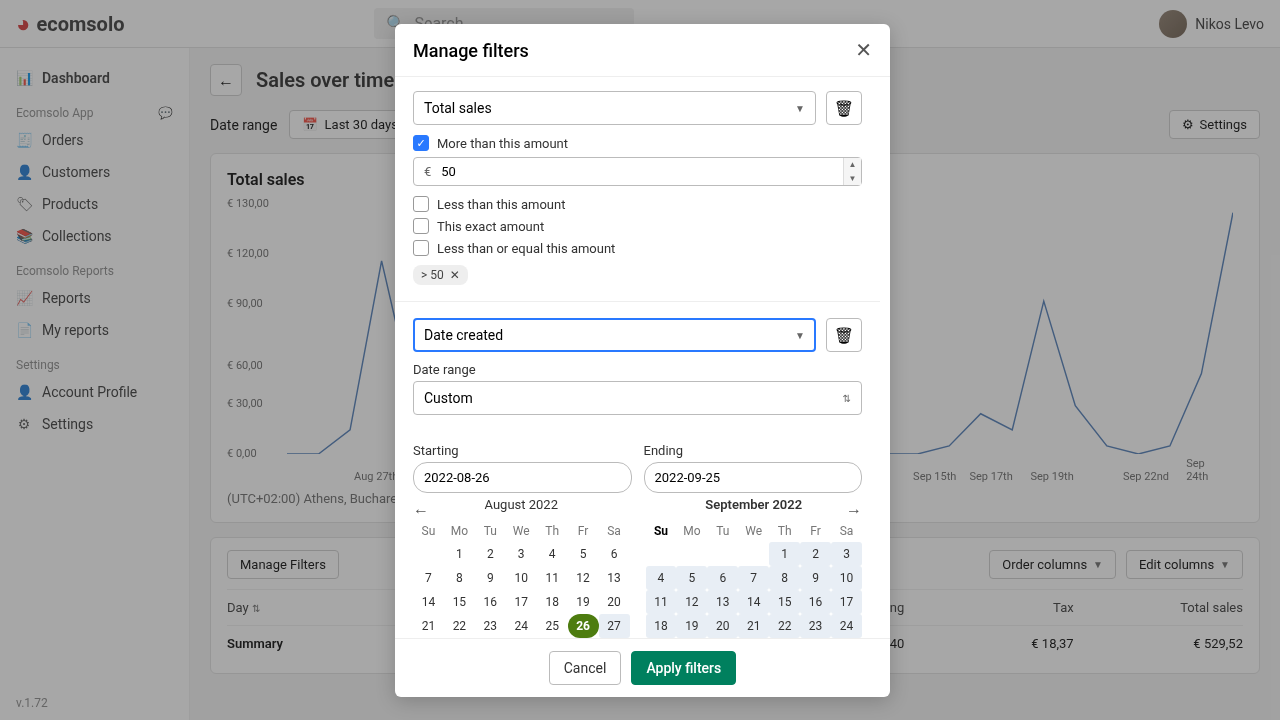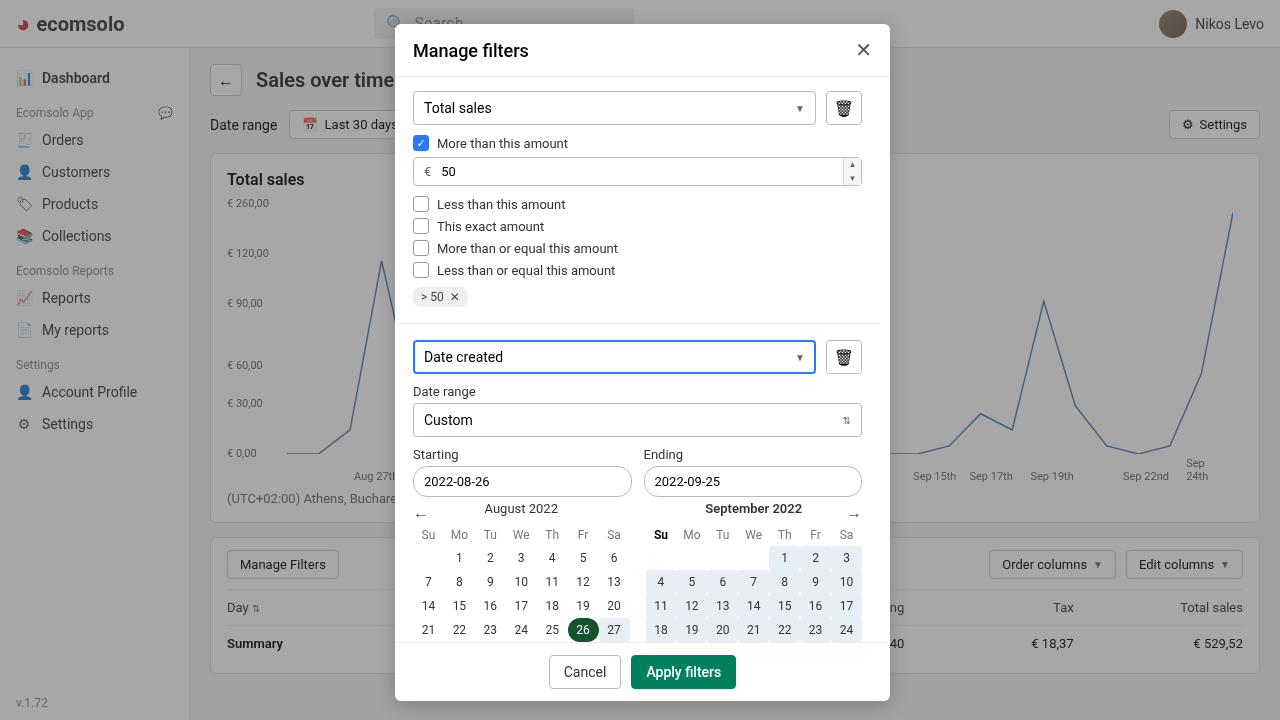--- a/index.html
+++ b/index.html
@@ -84,21 +84,21 @@
 .cal-wrap { display: flex; gap: 16px; align-items: flex-start; position: relative; }
 .cal-nav { position: absolute; top: 2px; font-size: 16px; color: #555; cursor: pointer; }
 .cal-nav.left { left: 0; } .cal-nav.right { right: 0; }
 .cal { flex: 1; }
 .cal-title { text-align: center; font-size: 13px; color: #333; margin-bottom: 8px; }
 .cal-grid { display: grid; grid-template-columns: repeat(7, 1fr); font-size: 12px; text-align: center; }
 .cal-dow { color: #777; padding: 4px 0; }
 .cal-dow.bold { font-weight: 700; color: #000; }
 .cal-day { padding: 5px 0; color: #333; cursor: pointer; border-radius: 3px; }
 .cal-day.in-range { background: #e8eef5; }
-.cal-day.selected { background: #14532d; color: #fff; border-radius: 12px; }
+.cal-day.selected { background: #4d7c0f; color: #fff; border-radius: 12px; font-weight: bold; }
 
 .modal-foot { display: flex; justify-content: center; gap: 10px; padding: 12px 18px; border-top: 1px solid #eee; }
 .btn { padding: 8px 14px; border-radius: 4px; font-size: 14px; cursor: pointer; }
 .btn.secondary { background: #fff; border: 1px solid #bbb; color: #333; }
 .btn.primary { background: #00805e; border: 1px solid #00805e; color: #fff; font-weight: 500; }
 .caret { font-size: 10px; color: #666; }
 </style>
 </head>
 <body>
 
@@ -189,21 +189,21 @@
     <div class="pill-btn settings-btn">
       <span>⚙</span>
       <span>Settings</span>
     </div>
   </div>
 
   <div class="card">
     <h3>Total sales</h3>
     <div class="chart-area">
       <div id="y-ticks">
-          <div class="y-tick" style="top: 0px;">€ 260,00</div>
+          <div class="y-tick" style="top: 0px;">€ 130,00</div>
           <div class="y-tick" style="top: 50px;">€ 120,00</div>
           <div class="y-tick" style="top: 100px;">€ 90,00</div>
           <div class="y-tick" style="top: 150px; margin-top: 12px;">€ 60,00</div>
           <div class="y-tick" style="top: 200px;">€ 30,00</div>
           <div class="y-tick" style="top: 250px;">€ 0,00</div>
         </div>
       <svg class="chart-svg" viewBox="0 0 980 260" preserveAspectRatio="none">
         <polyline id="chart-line" fill="none" stroke="#4a78b5" stroke-width="1.5" points="0,260 32.666666666666664,260 65.33333333333333,235 98,60 130.66666666666666,201.66666666666666 163.33333333333331,260 196,260 228.66666666666666,260 261.3333333333333,260 294,260 326.66666666666663,260 359.3333333333333,260 392,260 424.6666666666667,260 457.3333333333333,260 490,260 522.6666666666666,260 555.3333333333334,260 588,260 620.6666666666666,260 653.3333333333333,260 686,251.66666666666666 718.6666666666666,218.33333333333334 751.3333333333334,235 784,101.66666666666669 816.6666666666667,210 849.3333333333334,251.66666666666666 882,260 914.6666666666666,251.66666666666666 947.3333333333334,176.66666666666669 980,10"></polyline>
       </svg>
       <div id="x-ticks">
@@ -283,44 +283,40 @@
     <div class="chk-row">
           <div class="chk"></div>
           <span>Less than this amount</span>
         </div>
     <div class="chk-row">
           <div class="chk"></div>
           <span>This exact amount</span>
         </div>
     <div class="chk-row">
           <div class="chk"></div>
-          <span>More than or equal this amount</span>
-        </div>
-    <div class="chk-row">
-          <div class="chk"></div>
           <span>Less than or equal this amount</span>
         </div>
     <div style="margin-top:8px"><span class="tag">
             <span>&gt; 50</span>
             <span>✕</span>
           </span></div>
 
     <div class="divider"></div>
 
     <div class="filter-row">
       <div class="select-box focused">
         <span>Date created</span>
         <span class="caret">▼</span>
       </div>
       <div class="del-btn">
             <span>🗑</span>
           </div>
     </div>
     <div class="field-label">Date range</div>
-    <div class="select-box" style="margin-bottom:10px">
+    <div class="select-box" style="margin-bottom:28px">
       <span>Custom</span>
       <span class="caret">⇅</span>
     </div>
     <div class="date-fields">
       <div class="date-col">
         <div class="field-label">Starting</div>
         <div class="inp">2022-08-26</div>
       </div>
       <div class="date-col">
         <div class="field-label">Ending</div>

